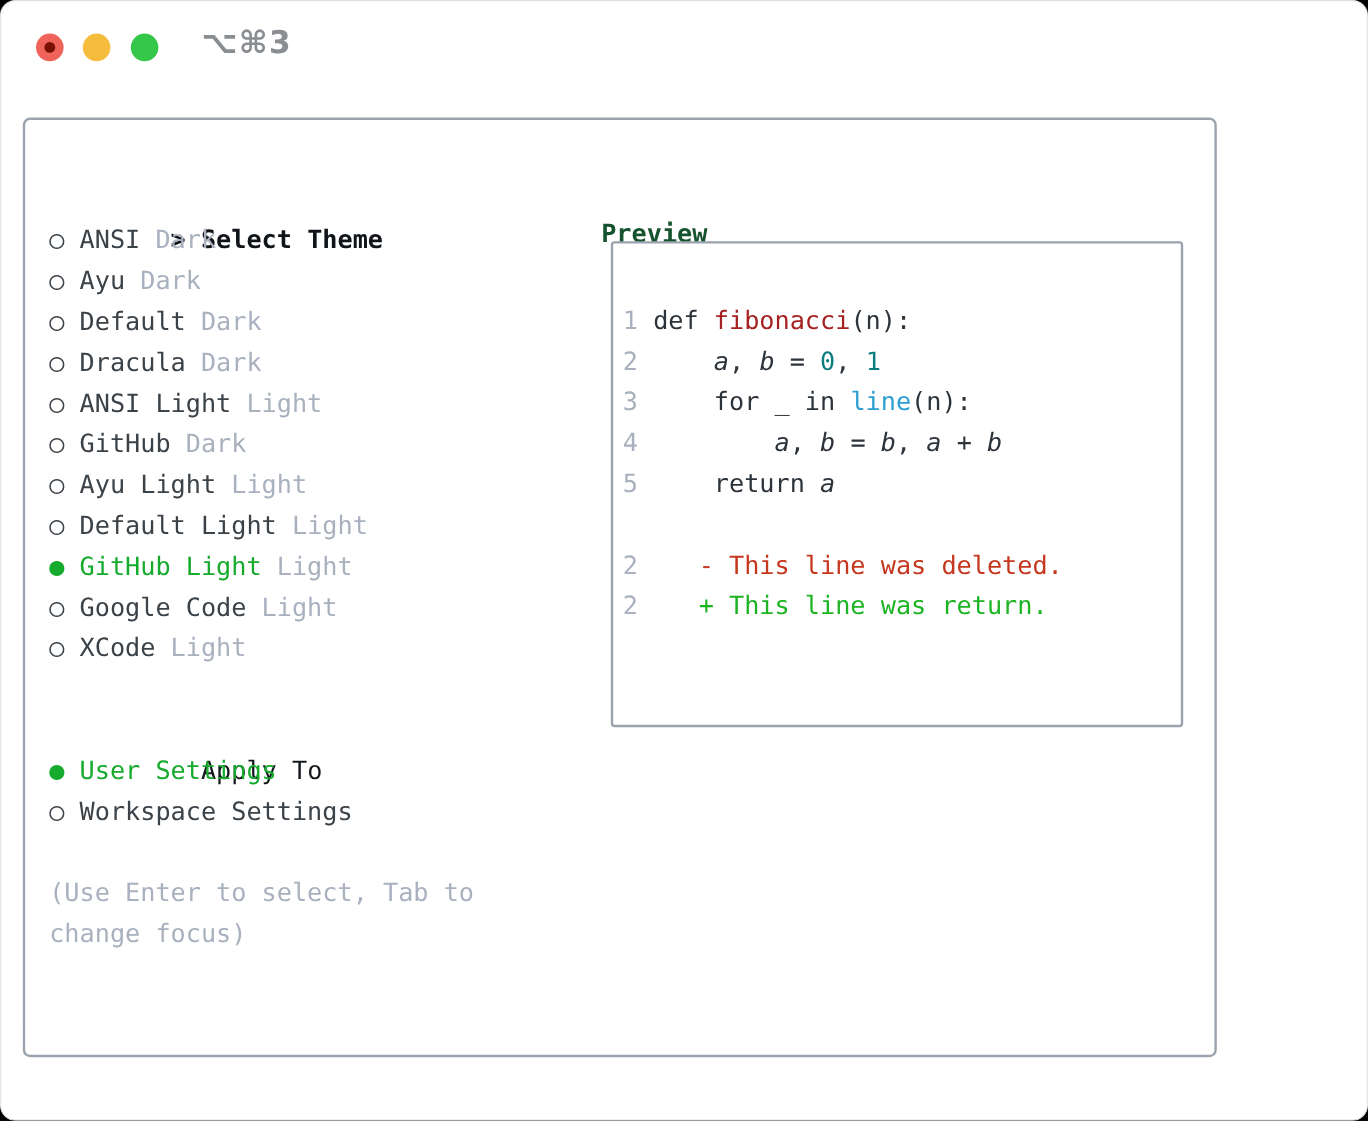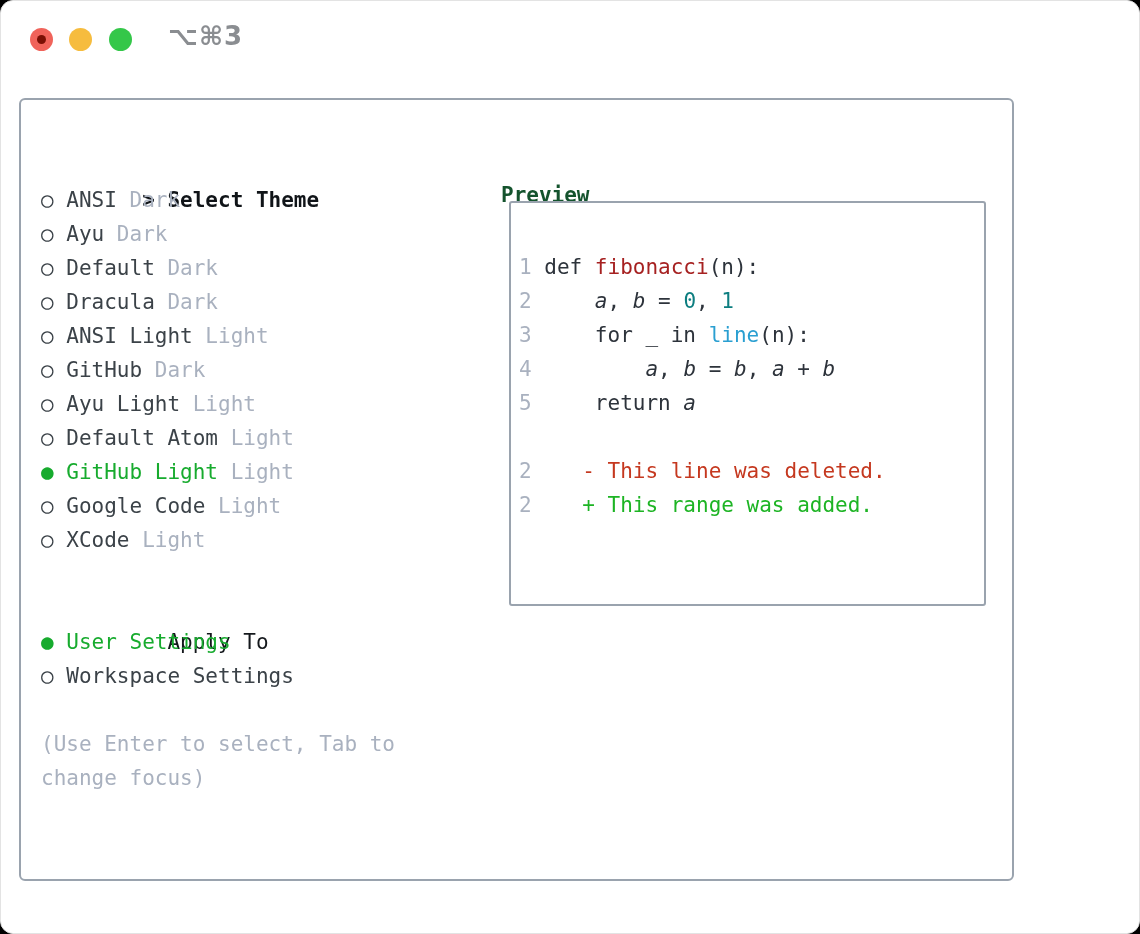--- a/index.html
+++ b/index.html
@@ -71,21 +71,21 @@
       </div>
 
       <div>
           <div class="row"><span class="prefix radio">○</span><span class="tname">ANSI</span><span class="variant">Dark</span></div>
           <div class="row"><span class="prefix radio">○</span><span class="tname">Ayu</span><span class="variant">Dark</span></div>
           <div class="row"><span class="prefix radio">○</span><span class="tname">Default</span><span class="variant">Dark</span></div>
           <div class="row"><span class="prefix radio">○</span><span class="tname">Dracula</span><span class="variant">Dark</span></div>
           <div class="row"><span class="prefix radio">○</span><span class="tname">ANSI Light</span><span class="variant">Light</span></div>
           <div class="row"><span class="prefix radio">○</span><span class="tname">GitHub</span><span class="variant">Dark</span></div>
           <div class="row"><span class="prefix radio">○</span><span class="tname">Ayu Light</span><span class="variant">Light</span></div>
-          <div class="row"><span class="prefix radio">○</span><span class="tname">Default Atom</span><span class="variant">Light</span></div>
+          <div class="row"><span class="prefix radio">○</span><span class="tname">Default Light</span><span class="variant">Light</span></div>
           <div class="row"><span class="prefix radio on">●</span><span class="tname sel">GitHub Light</span><span class="variant">Light</span></div>
           <div class="row"><span class="prefix radio">○</span><span class="tname">Google Code</span><span class="variant">Light</span></div>
           <div class="row"><span class="prefix radio">○</span><span class="tname">XCode</span><span class="variant">Light</span></div>
         </div>
 
       <div class="blankline"></div>
 
       <div class="row">
         <span class="prefix"></span><span class="apply-title">Apply To</span>
       </div>
@@ -103,17 +103,17 @@
     <div class="preview-title mono">Preview</div>
 
     <div class="preview-box mono">
         <div class="pline"><span class="ln">1</span><span class="tok-plain">def </span><span class="tok-func">fibonacci</span><span class="tok-plain">(n):</span></div>
         <div class="pline"><span class="ln">2</span><span class="tok-plain">    </span><span class="tok-var">a</span><span class="tok-plain">, </span><span class="tok-var">b</span><span class="tok-plain"> = </span><span class="tok-num">0</span><span class="tok-plain">, </span><span class="tok-num">1</span></div>
         <div class="pline"><span class="ln">3</span><span class="tok-plain">    for _ in </span><span class="tok-builtin">line</span><span class="tok-plain">(n):</span></div>
         <div class="pline"><span class="ln">4</span><span class="tok-plain">        </span><span class="tok-var">a</span><span class="tok-plain">, </span><span class="tok-var">b</span><span class="tok-plain"> = </span><span class="tok-var">b</span><span class="tok-plain">, </span><span class="tok-var">a</span><span class="tok-plain"> + </span><span class="tok-var">b</span></div>
         <div class="pline"><span class="ln">5</span><span class="tok-plain">    return </span><span class="tok-var">a</span></div>
         <div class="pline"><span class="ln"></span></div>
         <div class="pline"><span class="ln">2</span><span class="tok-deleted">   - This line was deleted.</span></div>
-        <div class="pline"><span class="ln">2</span><span class="tok-added">   + This range was added.</span></div>
+        <div class="pline"><span class="ln">2</span><span class="tok-added">   + This line was return.</span></div>
       </div>
 
   </div>
 </div>
 
 </body></html>

